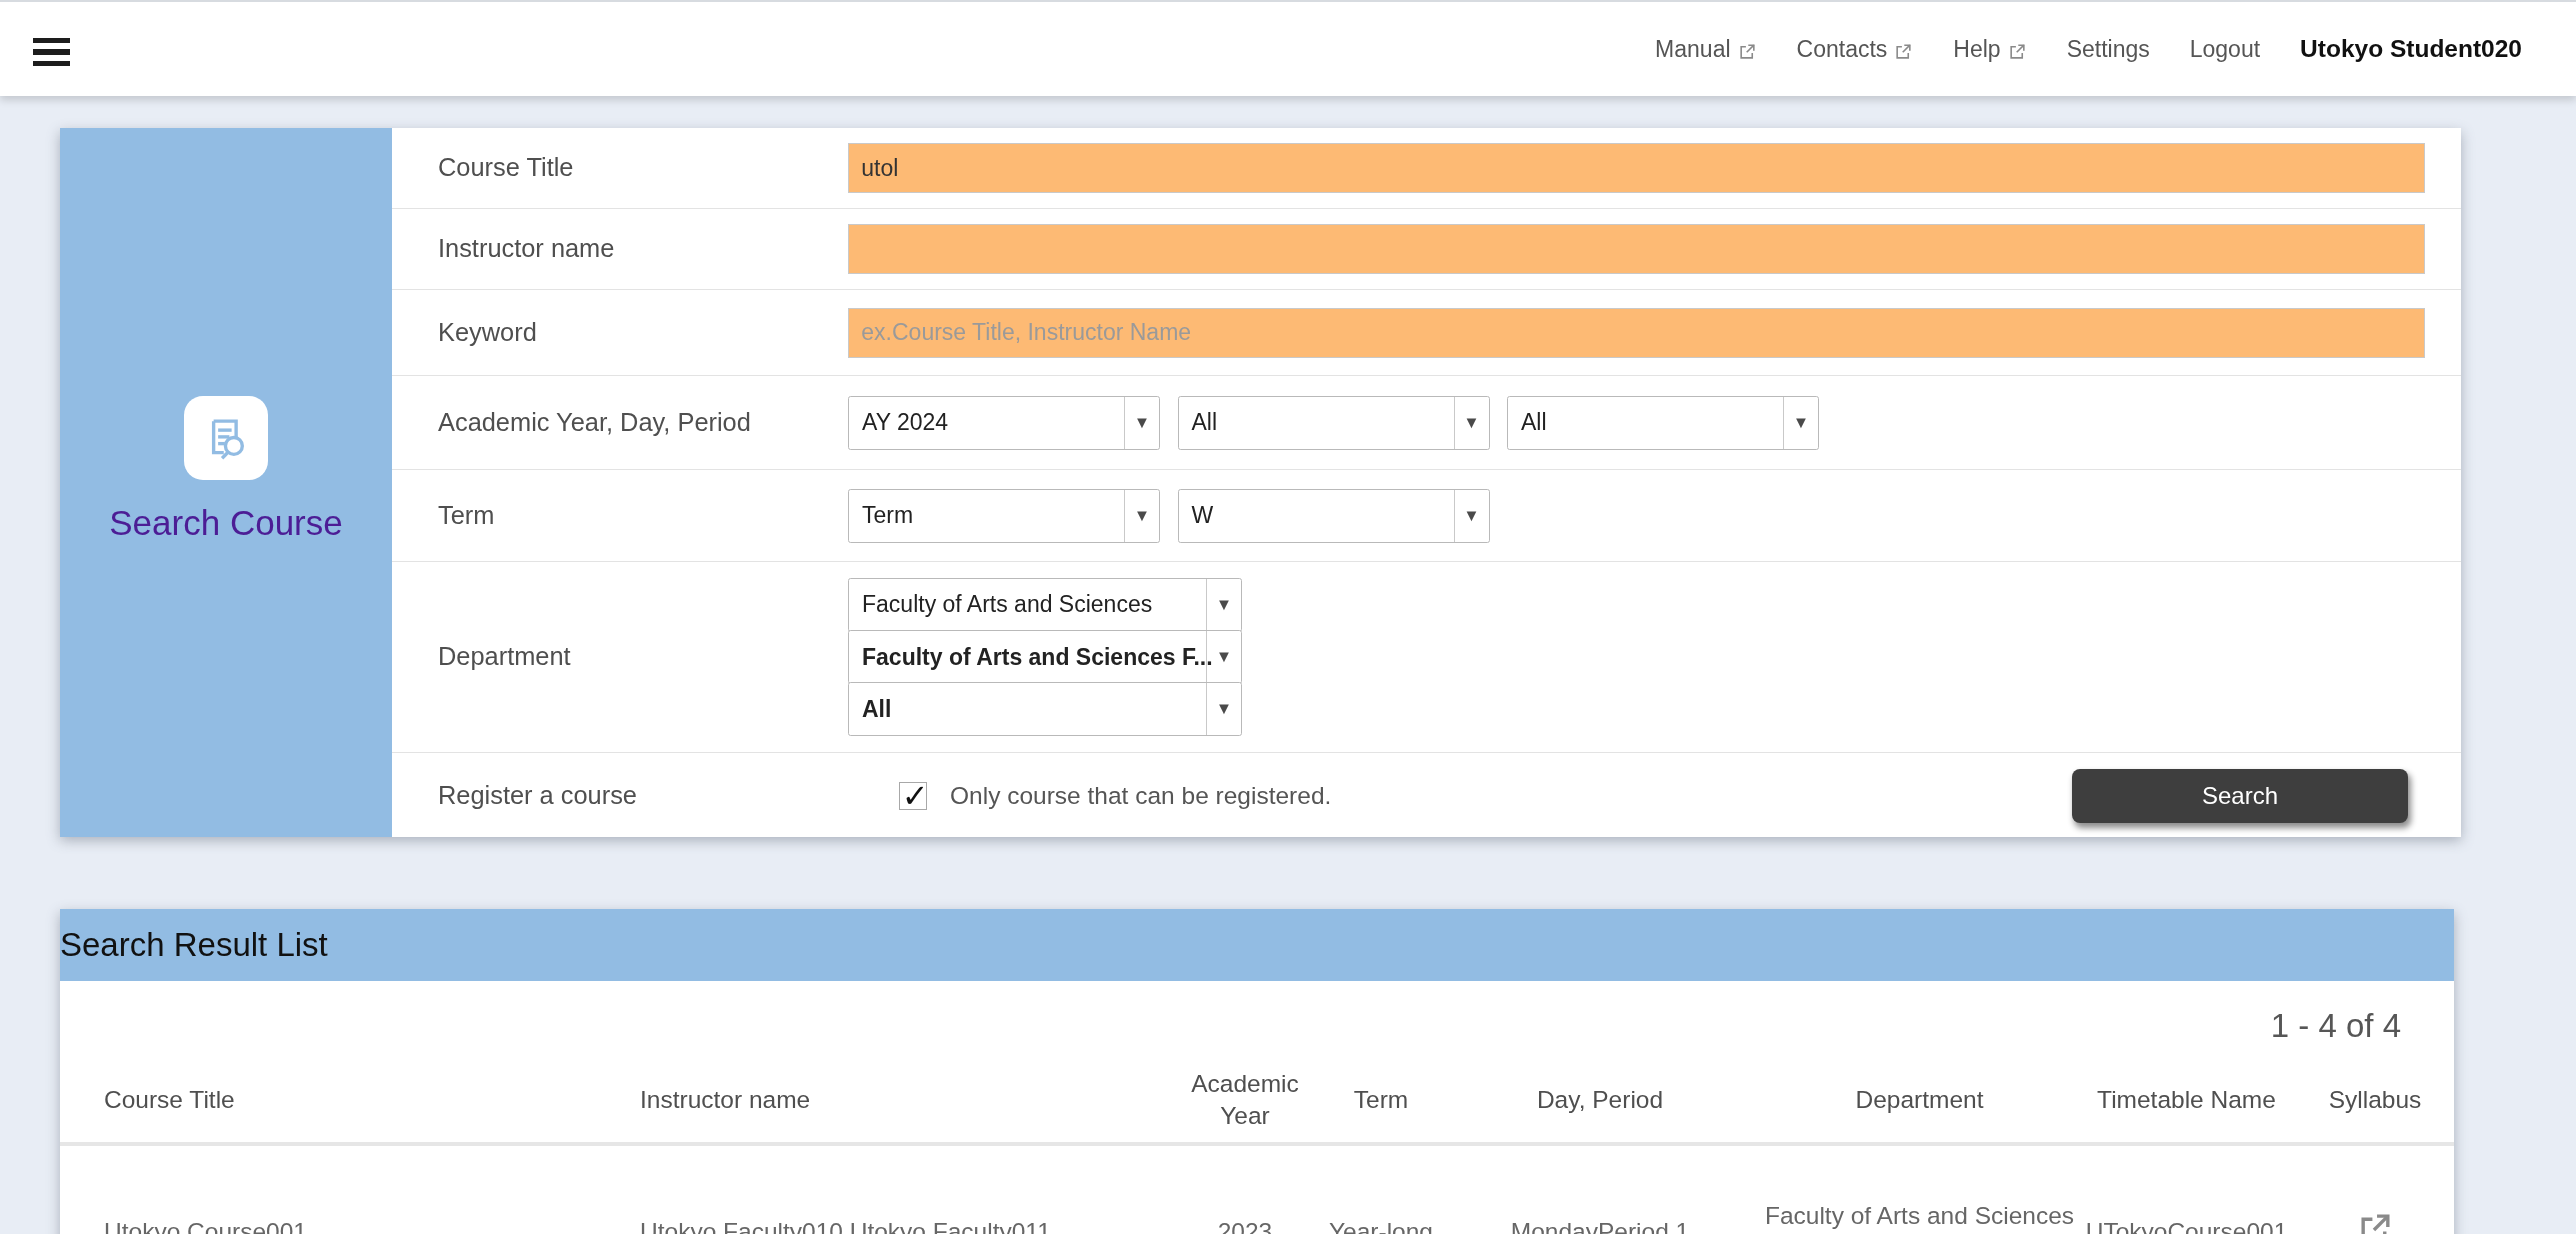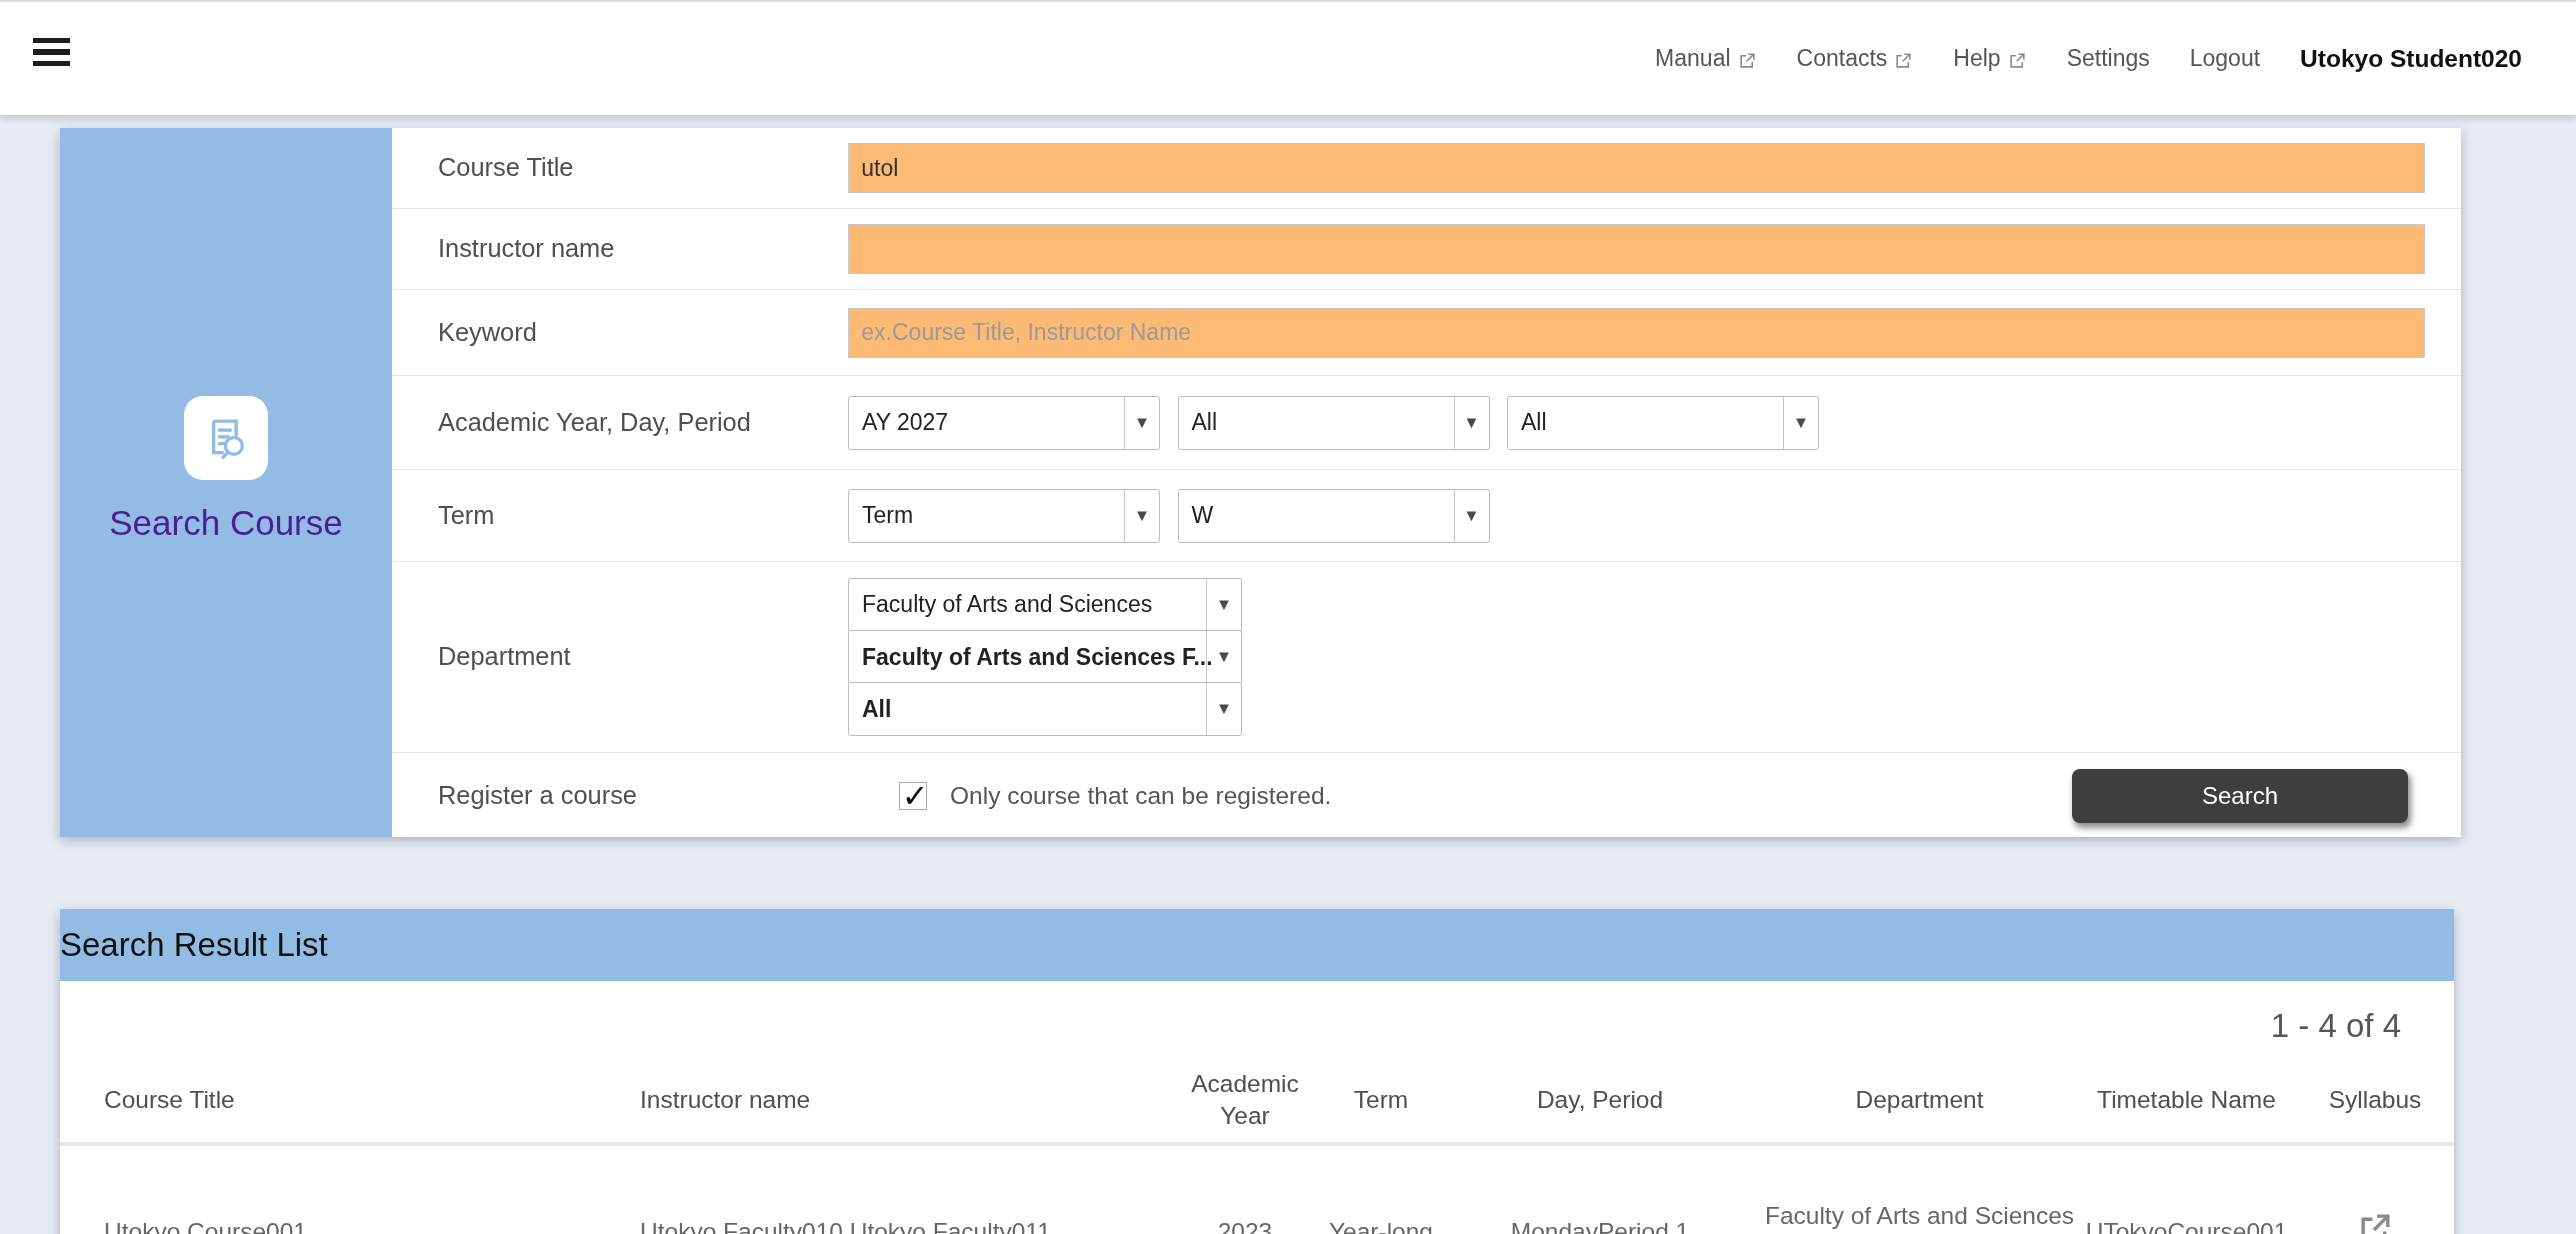--- a/index.html
+++ b/index.html
@@ -5,21 +5,21 @@
   * { margin:0; padding:0; box-sizing:border-box; }
   html,body { width:2576px; height:1235px; overflow:hidden; }
   body {
     background:#e8edf5;
     font-family:"Liberation Sans","DejaVu Sans",sans-serif;
     position:relative;
   }
 
   
   .header {
-    position:relative; height:115px; background:#ffffff;
+    position:relative; height:96px; background:#ffffff;
     border-top:2.6px solid #d7dbe0;
     box-shadow:0 4.4px 8px rgba(0,0,0,.16);
     display:flex; align-items:center; z-index:5;
   }
   .hamburger { position:absolute; left:33px; top:36px; width:37px; cursor:pointer; }
   .hamburger .bar { height:5.3px; background:#1d1d1d; margin-bottom:6.1px; }
   .hamburger .bar:last-child { margin-bottom:0; }
   .nav { margin-left:auto; display:flex; align-items:center; gap:40px; padding-right:54px; }
   .nav-item { font-size:23px; color:#555; display:flex; align-items:center; gap:7px; cursor:pointer; white-space:nowrap; }
   .ext-icon { width:19px; height:19px; display:inline-block; }
@@ -186,21 +186,21 @@
     <div class="frow r-input3">
       <span class="flabel">Keyword</span>
       <div class="controls">
         <input class="tinput" type="text" placeholder="ex.Course Title, Instructor Name" style="">
       </div>
     </div>
     <div class="frow r-ay">
       <span class="flabel">Academic Year, Day, Period</span>
       <div class="controls">
           <div class="dropdown dd-356">
-            <span class="dd-value">AY 2027</span>
+            <span class="dd-value">AY 2024</span>
             <span class="dd-arrow">▼</span>
           </div>
           <div class="dropdown dd-356">
             <span class="dd-value">All</span>
             <span class="dd-arrow">▼</span>
           </div>
           <div class="dropdown dd-356">
             <span class="dd-value">All</span>
             <span class="dd-arrow">▼</span>
           </div>

